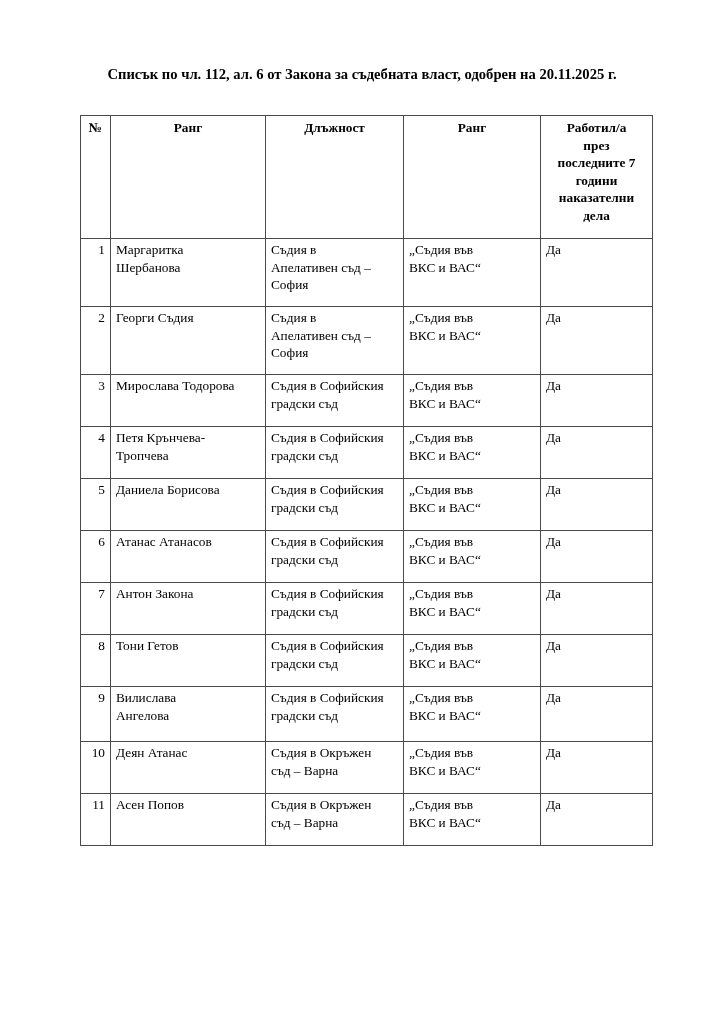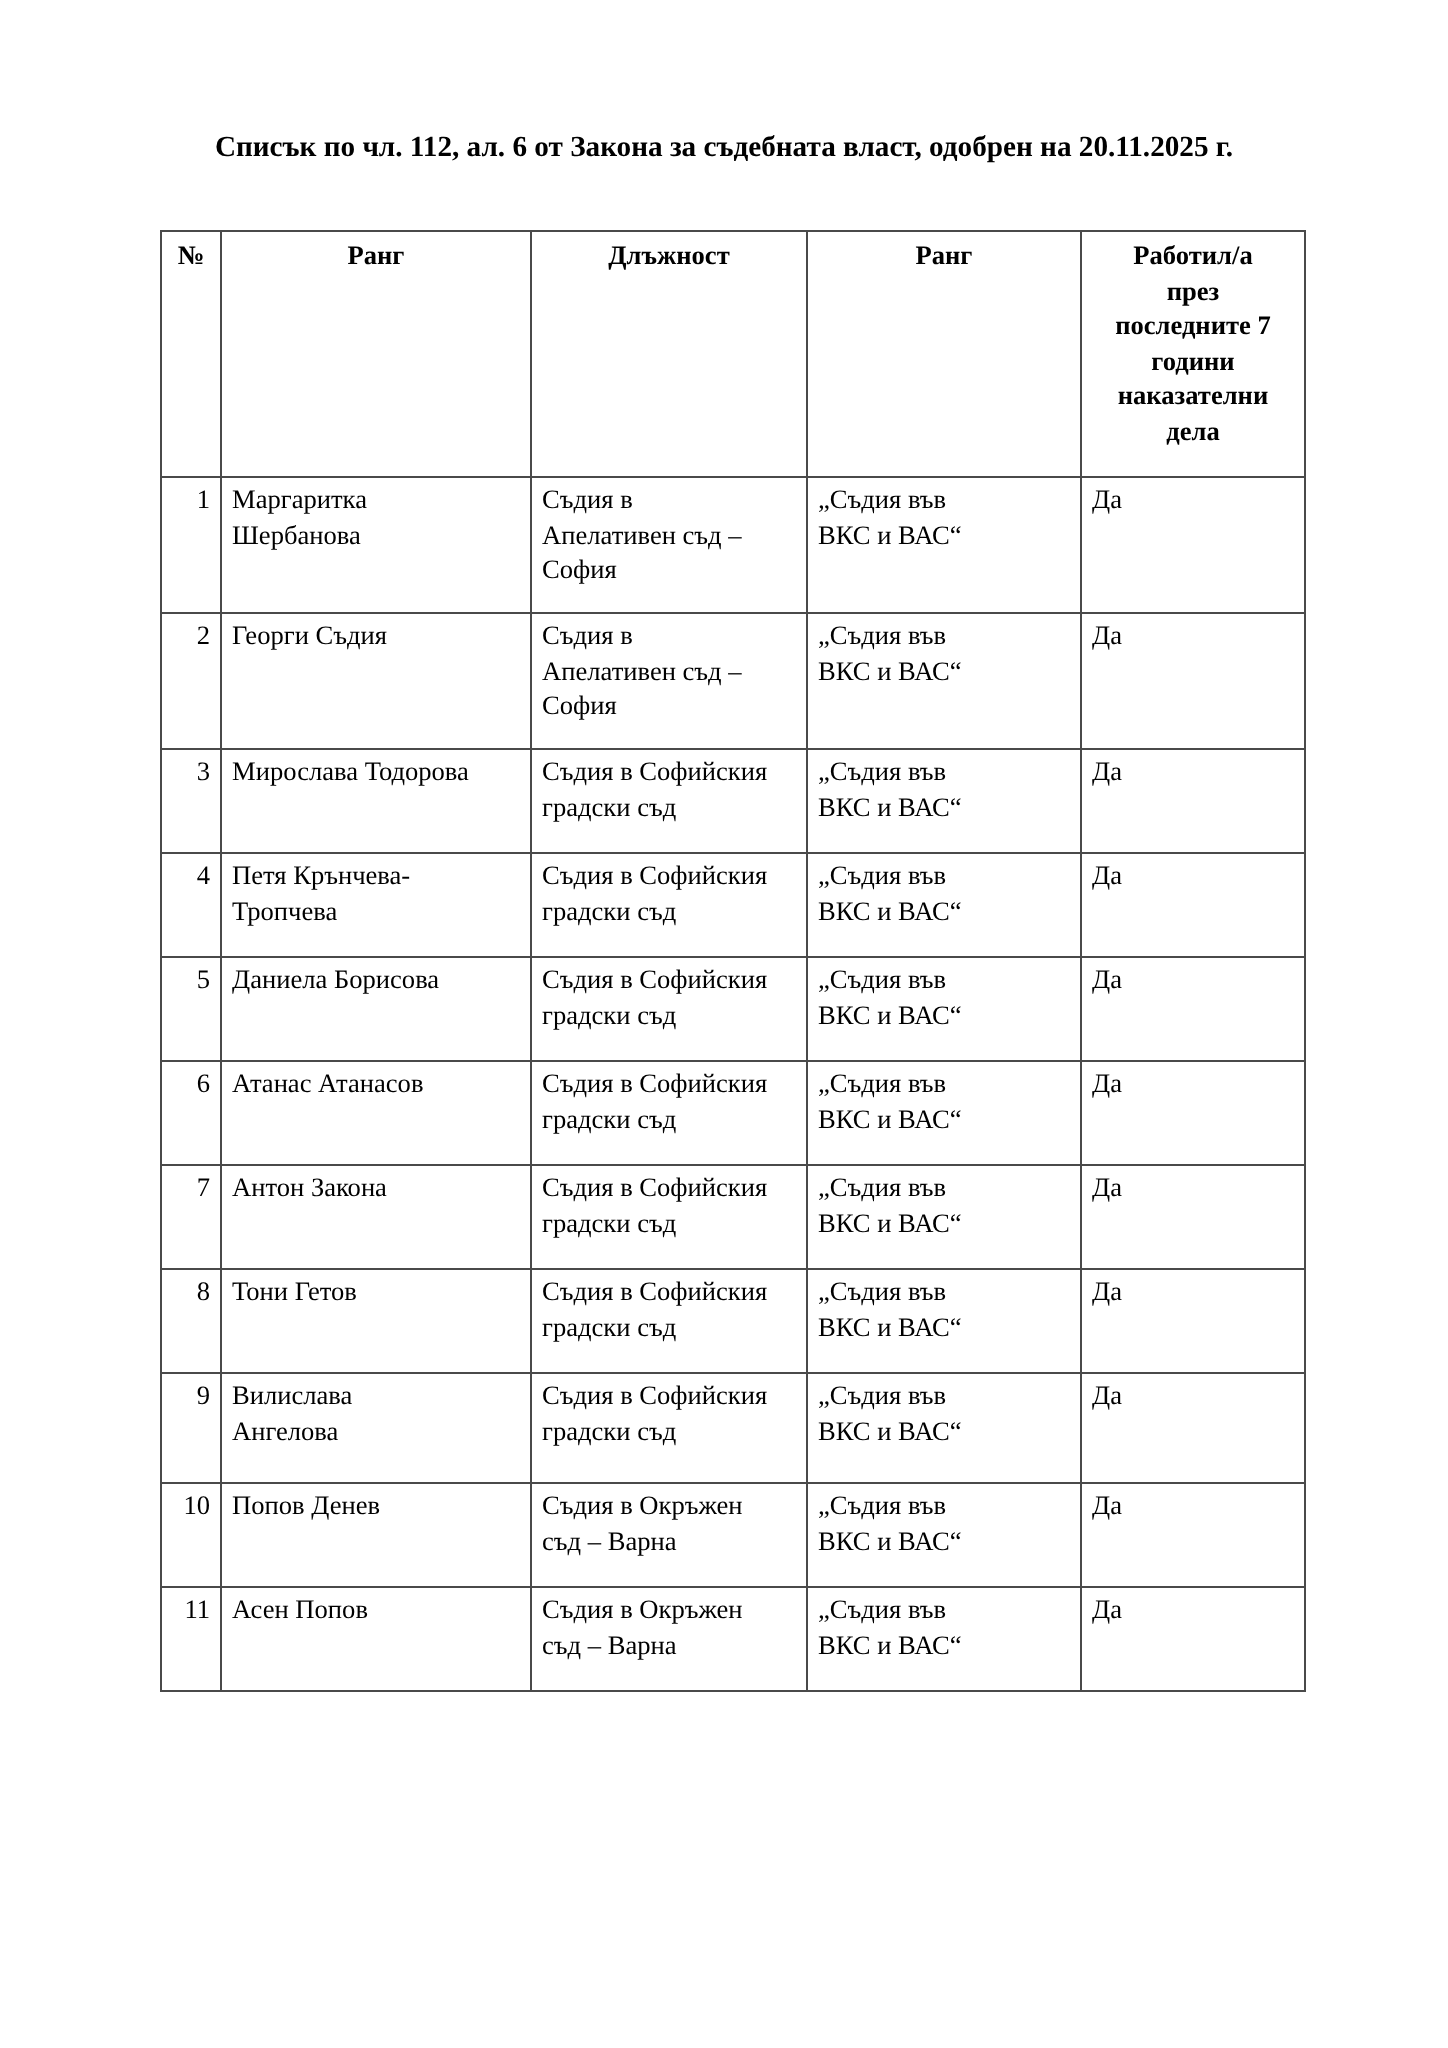--- a/index.html
+++ b/index.html
@@ -182,21 +182,21 @@
 Ангелова</td>
     <td class="c-position">Съдия в Софийския
 градски съд</td>
     <td class="c-rank">„Съдия във
 ВКС и ВАС“</td>
     <td class="c-worked">Да</td>
   </tr>
 
   <tr>
     <td class="c-num">10</td>
-    <td class="c-judge">Попов Денев</td>
+    <td class="c-judge">Деян Атанас</td>
     <td class="c-position">Съдия в Окръжен
 съд – Варна</td>
     <td class="c-rank">„Съдия във
 ВКС и ВАС“</td>
     <td class="c-worked">Да</td>
   </tr>
 
   <tr>
     <td class="c-num">11</td>
     <td class="c-judge">Асен Попов</td>

